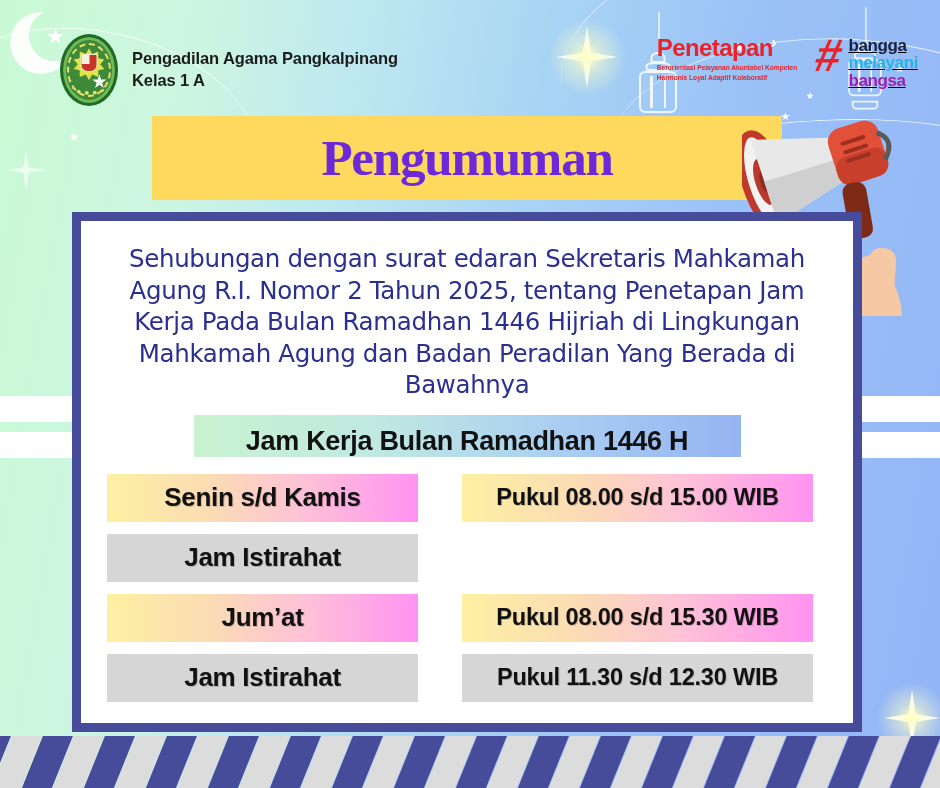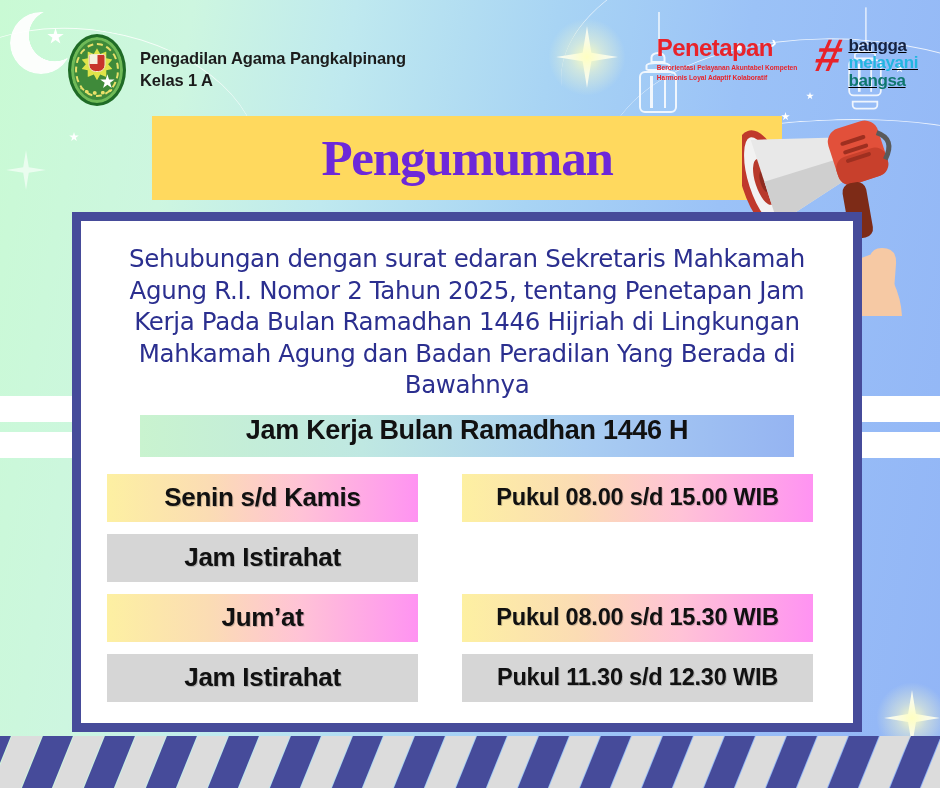--- a/index.html
+++ b/index.html
@@ -61,21 +61,21 @@
   .chev-r2 { right:-14px; top:432px; width:104px; height:26px; transform:skewX(-38deg); }
   .side-bar { position:absolute; width:9px; background:#464b9a; top:380px; height:168px; }
   .side-bar.left  { left:79px; }
   .side-bar.right { right:79px; }
 
   
   .stripes { position:absolute; left:0; right:0; bottom:0; height:52px; overflow:hidden; }
   .stripes .s { position:absolute; top:-12px; width:30px; height:78px; transform:skewX(-22deg); }
 
   
-  .header { position:absolute; left:68px; top:34px; display:flex; align-items:center; gap:14px; }
+  .header { position:absolute; left:60px; top:34px; display:flex; align-items:center; gap:14px; }
   .seal { width:58px; height:72px; position:relative; flex:none; }
   .seal .oval {
     position:absolute; inset:0; border-radius:50%;
     background:#3f8a3a; border:3px solid #1f6b26;
     box-shadow: inset 0 0 0 3px #6fba57;
   }
   .seal .ring { position:absolute; left:7px; top:9px; right:7px; bottom:9px; border:2px dashed #e9e06a; border-radius:50%; }
   .seal .burst {
     position:absolute; left:50%; top:42%; transform:translate(-50%,-50%);
     width:32px; height:32px; background:#dfe44a; border-radius:50%;
@@ -99,21 +99,21 @@
 
   
   .berakhlak { position:absolute; right:22px; top:36px; display:flex; align-items:flex-start; gap:7px; }
   .ber-left { text-align:left; }
   .ber-word { font-size:24px; font-weight:bold; color:#e8232a; letter-spacing:-.6px; line-height:1; position:relative; }
   .ber-word .tick { display:inline-block; color:#fff; font-size:17px; font-weight:bold; transform:translate(-2px,-8px) rotate(12deg); }
   .ber-tag { font-size:6.6px; font-weight:bold; color:#e8232a; line-height:1.45; margin-top:3px; max-width:152px; }
   .hash { font-size:46px; font-weight:bold; color:#e8232a; line-height:.78; transform:skewX(-12deg); margin-top:2px; }
   .ber-right { line-height:1.02; margin-top:1px;text-decoration:underline; }
   .ber-right div { font-size:17px; font-weight:bold; letter-spacing:-.4px; }
-  .br1 { color:#15213f; } .br2 { color:#23b6e0; } .br3 { color:#0f766e; }
+  .br1 { color:#15213f; } .br2 { color:#23b6e0; } .br3 { color:#a21caf; }
 
   
   .title-band {
     position:absolute; left:152px; top:116px; width:630px; height:84px;
     background:#ffd95e; display:flex; align-items:center; justify-content:center;
   }
   .title-band h1 {
     font-size:51px; font-weight:bold; color:#6d28d9; letter-spacing:-1.2px;
     font-family:Liberation Serif, serif;
   }
@@ -127,23 +127,23 @@
     background:#464b9a; padding:9px;
   }
   .card-inner { width:100%; height:100%; background:#fff; padding:22px 26px 18px; }
 
   .body-text {
     font-size:24.5px; line-height:1.29; color:#2b2f8f; text-align:center;
     font-family:"DejaVu Sans", sans-serif; letter-spacing:-.35px;
   }
 
   .subtitle {
-    margin:14px auto 0; width:654px; height:42px;
+    margin:14px auto 0; width:547px; height:42px;
     background: linear-gradient(90deg, #c9f3cf 0%, #bfe8e2 34%, #a9cdf2 68%, #95b4f2 100%);
-    display:flex; align-items:flex-start; justify-content:center;
+    display:flex; align-items:flex-end; justify-content:center;
   }
   .subtitle span { font-size:27px; font-weight:bold; color:#111; letter-spacing:-.3px; }
 
   
   .sched { margin-top:17px; display:flex; flex-direction:column; gap:12px; }
   .row { display:flex; align-items:flex-start; gap:44px; }
   .cell {
     display:flex; align-items:center; justify-content:center;
     height:48px; font-weight:bold; color:#111;
     text-shadow: 1px 1px 0 rgba(0,0,0,.18);

